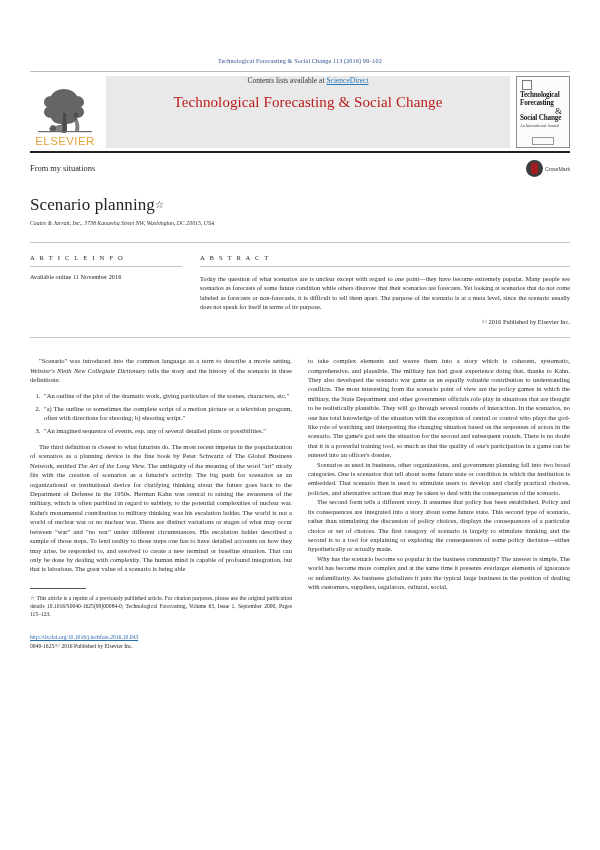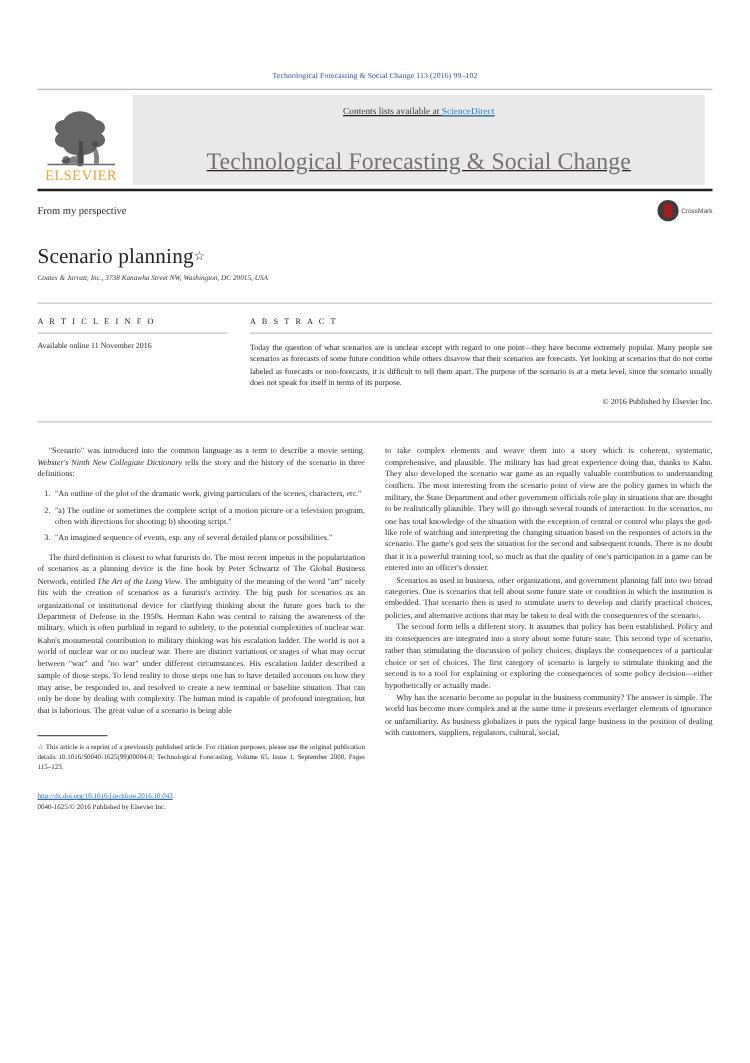--- a/index.html
+++ b/index.html
@@ -31,39 +31,39 @@
   }
   .masthead-inner{display:flex;align-items:stretch;height:72px;}
 
   .elsevier-logo{
     width:70px;flex:0 0 70px;
     display:flex;flex-direction:column;align-items:center;justify-content:flex-end;
     padding-bottom:1px;
   }
   .tree-svg{display:block;}
   .elsevier-word{
-    font-family:Liberation Serif, serif;
+    font-family:Liberation Sans, sans-serif;
     font-size:11.5px;letter-spacing:.4px;
     color:#e8a33d;
     font-weight:400;
     line-height:12px;
   }
 
   .sd-band{
     flex:1 1 auto;
     background:#e9e9e9;
     margin-left:6px;margin-right:6px;
-    display:flex;flex-direction:column;align-items:center;justify-content:center;text-decoration:underline;
+    display:flex;flex-direction:column;align-items:center;justify-content:flex-start;
   }
   .sd-contents{font-size:7.4px;color:#333;letter-spacing:.05px;}
   .sd-contents .sd-link{color:#2a7ab9;}
   .journal-title{
-    font-size:19px;
-    color:#737373;
-    margin-top:26px;
+    font-size:15px;
+    color:#b91c1c;
+    margin-top:9px;
     letter-spacing:.1px;
     font-weight:400;
   }
 
   .cover-thumb{
     width:54px;flex:0 0 54px;
     border:1px solid #8d8d8d;
     background:#fbfbfb;
     box-sizing:border-box;
     padding:3px 3px 2px 3px;
@@ -166,27 +166,36 @@
         <div class="elsevier-word">ELSEVIER</div>
       </div>
 
       <div class="sd-band">
         <div class="sd-contents">
           <span>Contents lists available at </span><a class="sd-link" href="#">ScienceDirect</a>
         </div>
         <div class="journal-title">Technological Forecasting &amp; Social Change</div>
       </div>
 
+      <div class="cover-thumb">
+        <div class="cover-badge"></div>
+        <div class="cover-l1">Technological</div>
+        <div class="cover-l2">Forecasting</div>
+        <div class="cover-amp">&amp;</div>
+        <div class="cover-l3">Social Change</div>
+        <div class="cover-sub">An International Journal</div>
+        <div class="cover-foot"></div>
+      </div>
 
     </div>
     <div class="heavy-rule"></div>
   </div>
 
   <div class="article-head">
-    <div class="section-kicker">From my perspective</div>
+    <div class="section-kicker">From my situations</div>
     <h1 class="article-title"><span>Scenario planning</span><span class="title-star">☆</span></h1>
     <div class="affiliation">Coates &amp; Jarratt, Inc., 3738 Kanawha Street NW, Washington, DC 20015, USA</div>
 
     <div class="crossmark">
       <span class="crossmark-mark">
           <span class="crossmark-inner"></span>
         </span>
       <span class="crossmark-label">CrossMark</span>
     </div>
   </div>

